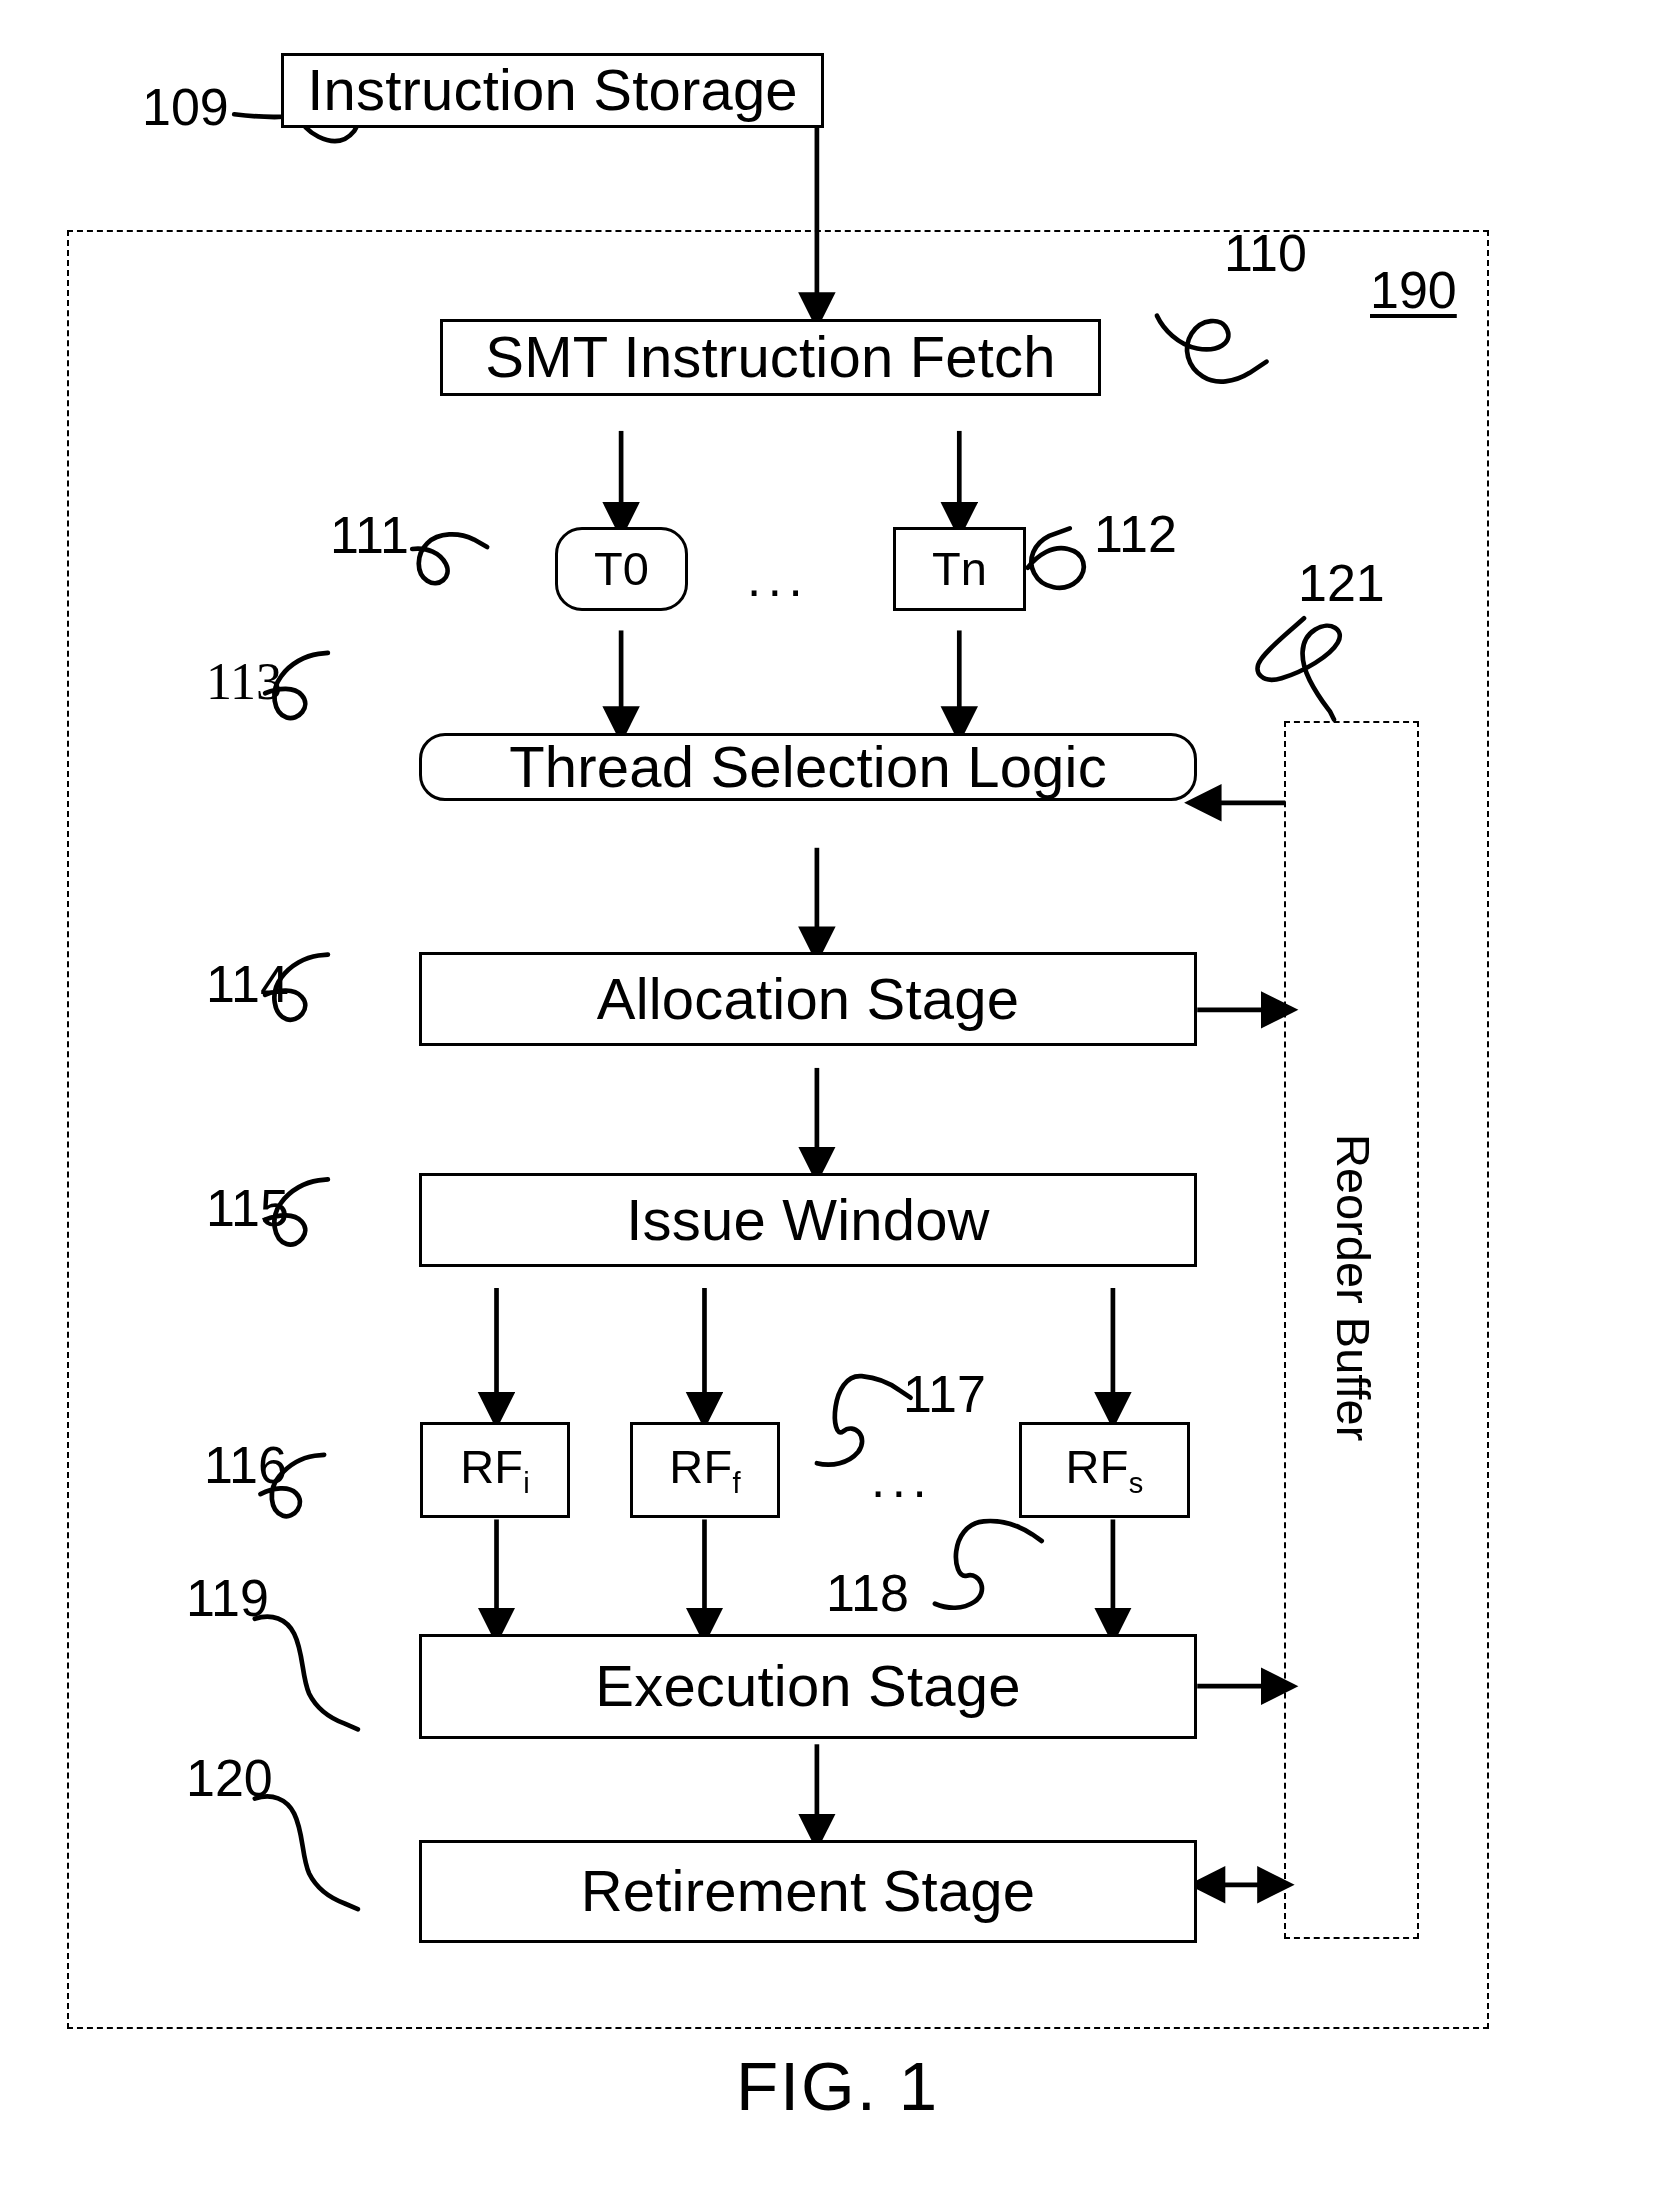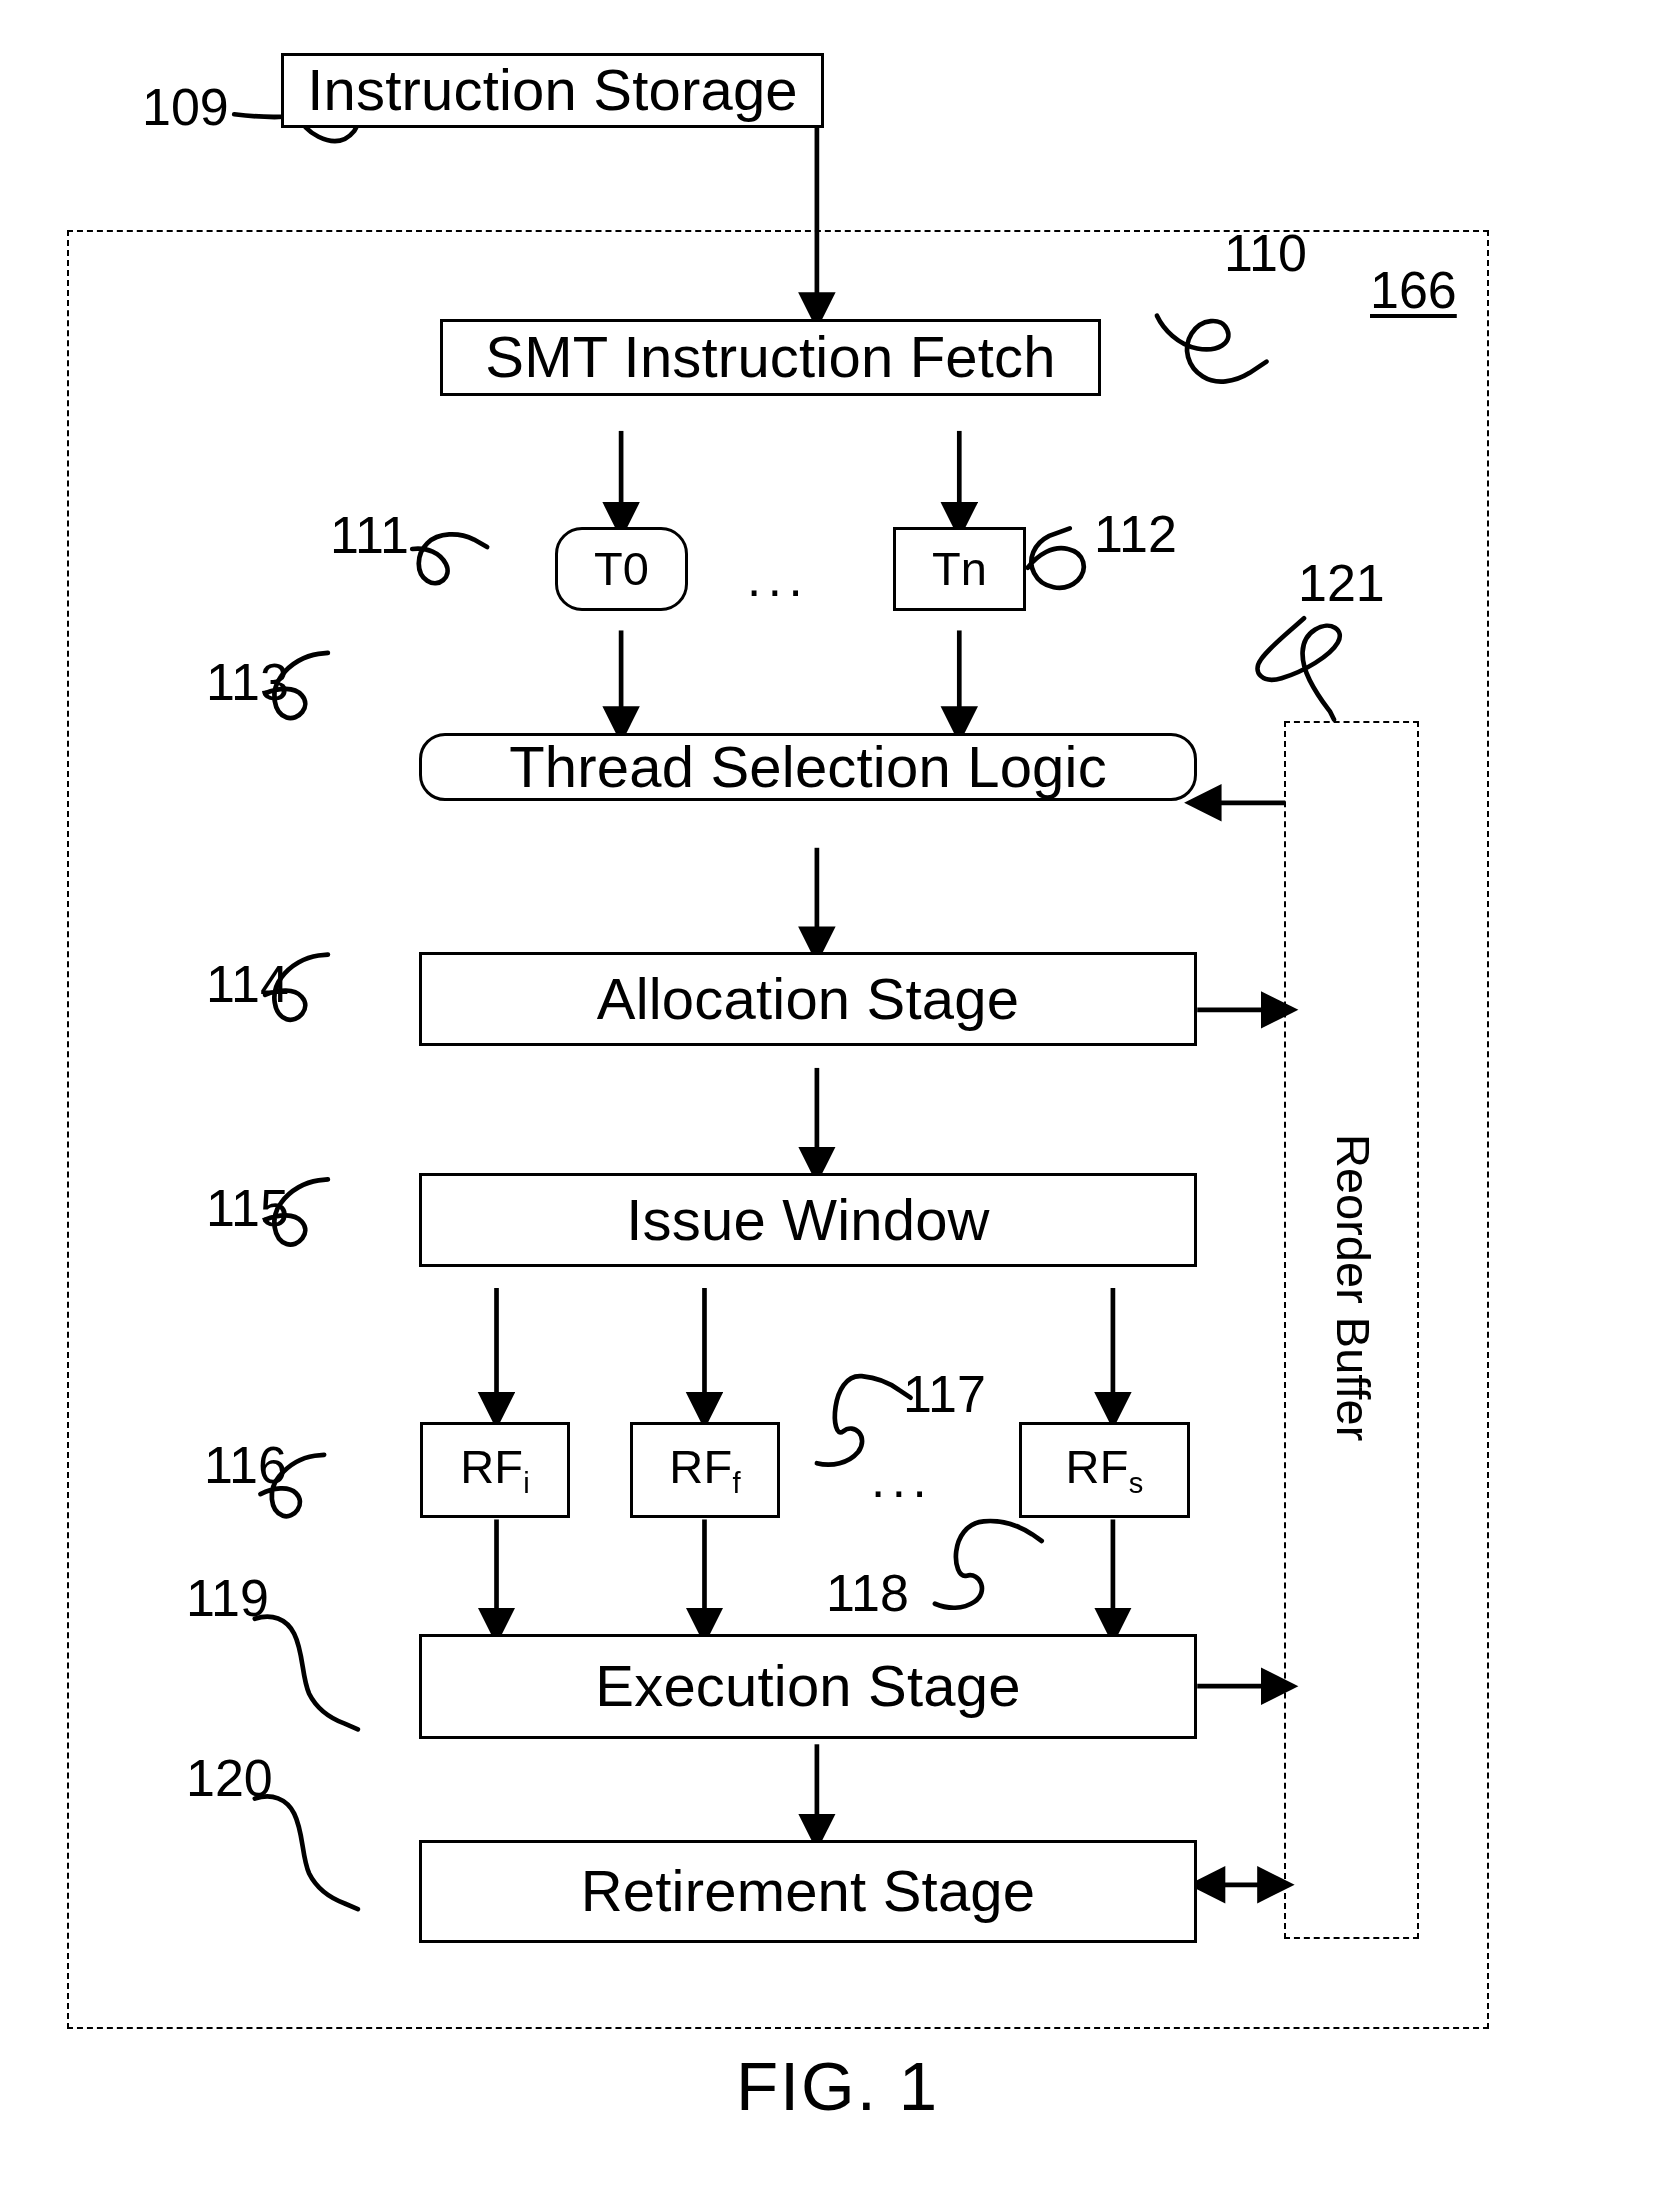--- a/index.html
+++ b/index.html
@@ -184,21 +184,21 @@
                C338,2016 352,2026 368,2032 L382,2038"></path>
 
       <path d="M1392,660 C1372,678 1354,692 1346,704 C1336,718 1348,730 1368,724
                C1392,717 1420,700 1428,686 C1436,672 1420,662 1404,672
                C1386,683 1388,706 1398,726 C1406,742 1414,752 1420,760 L1424,768"></path>
     </g>
   </svg>
 
   <div class="dbox" style="left:67px; top:230px; width:1422px; height:1799px;"></div>
 
-  <div class="ref underlined" style="left:1370px; top:264px;">166</div>
+  <div class="ref underlined" style="left:1370px; top:264px;">190</div>
 
   <div class="pbox" style="left:281px; top:53px; width:543px; height:75px;">
     <span class="lbl">Instruction Storage</span>
   </div>
   <div class="ref" style="left:142px; top:81px;">109</div>
 
   <div class="pbox" style="left:440px; top:319px; width:661px; height:77px;">
     <span class="lbl">SMT Instruction Fetch</span>
   </div>
   <div class="ref" style="left:1224px; top:227px;">110</div>
@@ -211,21 +211,21 @@
   <div class="dots" style="left:747px; top:553px;">...</div>
 
   <div class="pbox small" style="left:893px; top:527px; width:133px; height:84px;">
     <span class="lbl">Tn</span>
   </div>
   <div class="ref" style="left:1094px; top:508px;">112</div>
 
   <div class="pbox" style="left:419px; top:733px; width:778px; height:68px;border-radius:26px;">
     <span class="lbl">Thread Selection Logic</span>
   </div>
-  <div class="ref" style="left:206px; top:656px;">113</div>
+  <div class="ref" style="left:206px; top:656px;font-family:Liberation Serif, serif;">113</div>
 
   <div class="pbox" style="left:419px; top:952px; width:778px; height:94px;">
     <span class="lbl">Allocation Stage</span>
   </div>
   <div class="ref" style="left:206px; top:958px;">114</div>
 
   <div class="pbox" style="left:419px; top:1173px; width:778px; height:94px;">
     <span class="lbl">Issue Window</span>
   </div>
   <div class="ref" style="left:206px; top:1182px;">115</div>

